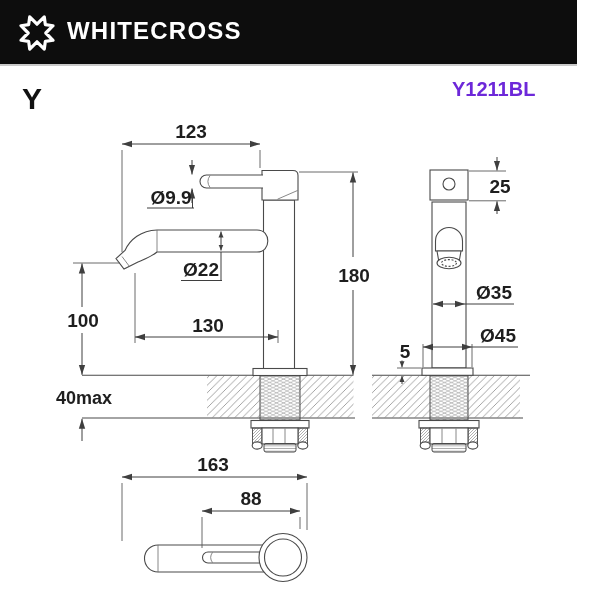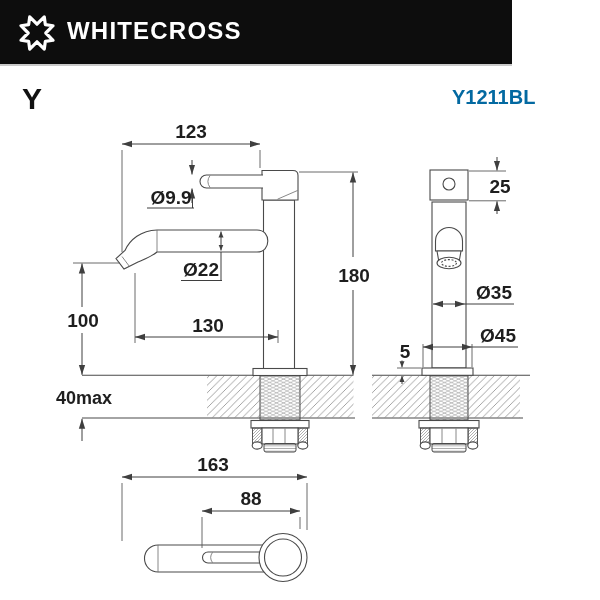--- a/index.html
+++ b/index.html
@@ -1,33 +1,33 @@
 <!DOCTYPE html>
 <html><head>
 <meta charset="utf-8">
 <style>
   html,body{margin:0;padding:0;}
   body{
     width:600px;height:600px;position:relative;background:#ffffff;
     font-family:"Liberation Sans", sans-serif;overflow:hidden;
   }
   .header{
-    position:absolute;left:0;top:0;width:512px;height:66px;background:#0d0d0d;
+    position:absolute;left:0;top:0;width:577px;height:66px;background:#0d0d0d;
     display:flex;align-items:center;padding-left:17px;box-sizing:border-box;
     border-bottom:2px solid #c9c9c9;
   }
   .brand-name{
     color:#ffffff;font-size:24px;font-weight:600;letter-spacing:1.2px;
     margin-left:10px;margin-top:-2px;
   }
   .series-label{
     position:absolute;left:22px;top:82px;font-size:30px;font-weight:700;color:#111;
   }
   .model-label{
-    position:absolute;left:452px;top:86px;font-size:20px;font-weight:700;color:#0369a1;
+    position:absolute;left:452px;top:78px;font-size:20px;font-weight:700;color:#6d28d9;
   }
   svg text{font-family:"Liberation Sans", sans-serif;}
   .dim{font-size:19px;font-weight:700;fill:#1e1e1e;}
   .dim-sm{font-size:18px;font-weight:700;fill:#1e1e1e;}
   .geo{stroke:#4a4a4a;stroke-width:1.1;fill:none;}
   .geow{stroke:#4a4a4a;stroke-width:1.1;fill:#ffffff;}
   .dl{stroke:#3f3f3f;stroke-width:1;fill:none;}
   .ext{stroke:#5a5a5a;stroke-width:0.9;fill:none;}
   .thin{stroke:#6a6a6a;stroke-width:0.8;fill:none;}
 </style>

